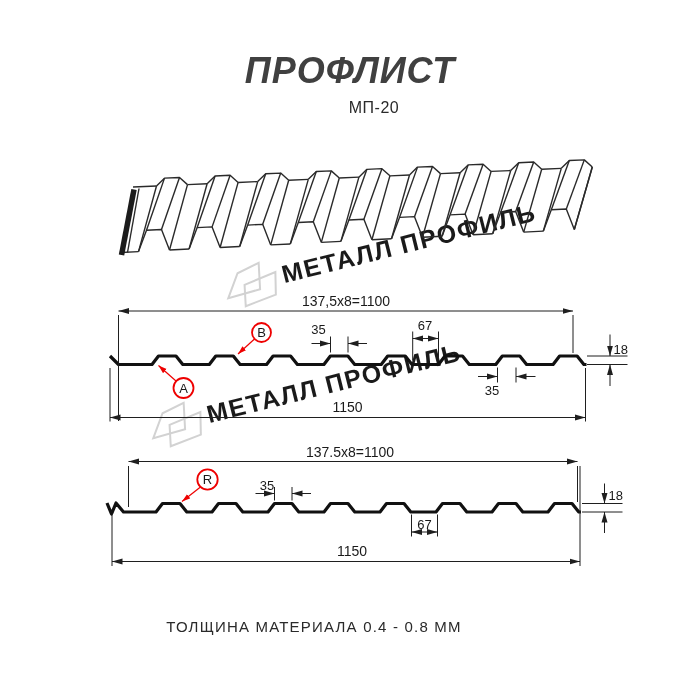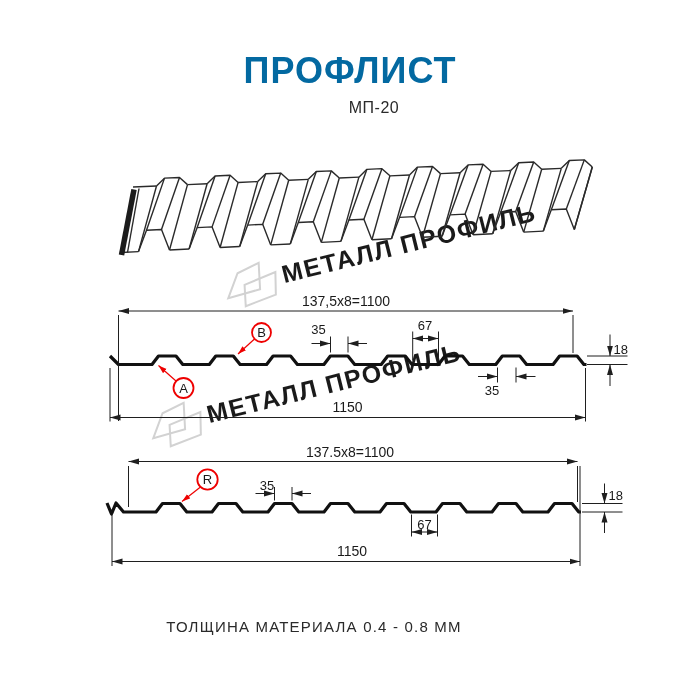--- a/index.html
+++ b/index.html
@@ -1,19 +1,19 @@
 <!DOCTYPE html>
 <html><head>
 <meta charset="utf-8">
 <style>
   html,body{margin:0;padding:0;background:#fff;}
   #page{position:relative;width:700px;height:700px;background:#fff;overflow:hidden;
         font-family:"Liberation Sans",sans-serif;}
   .title{position:absolute;left:0;top:50px;width:700px;text-align:center;
-         font-size:36px;font-weight:700;letter-spacing:1px;color:#0369a1;}
+         font-size:36px;font-weight:700;letter-spacing:1px;color:#404040;font-style:italic;}
   .subtitle{position:absolute;left:0;top:99px;width:700px;text-align:center;
          font-size:16px;font-weight:400;letter-spacing:.5px;color:#2a2a2a;padding-left:24px;}
   .footer{position:absolute;left:0;top:618px;width:628px;text-align:center;
          font-size:15px;font-weight:400;letter-spacing:1.2px;color:#2a2a2a;}
   svg text{font-family:"Liberation Sans",sans-serif;fill:#1a1a1a;}
   .dim{font-size:13px;}
   .dimbig{font-size:14px;}
   .lbl{font-size:13px;font-weight:400;}
   .wmtext{font-size:25px;font-weight:700;letter-spacing:1.5px;}
 </style>

